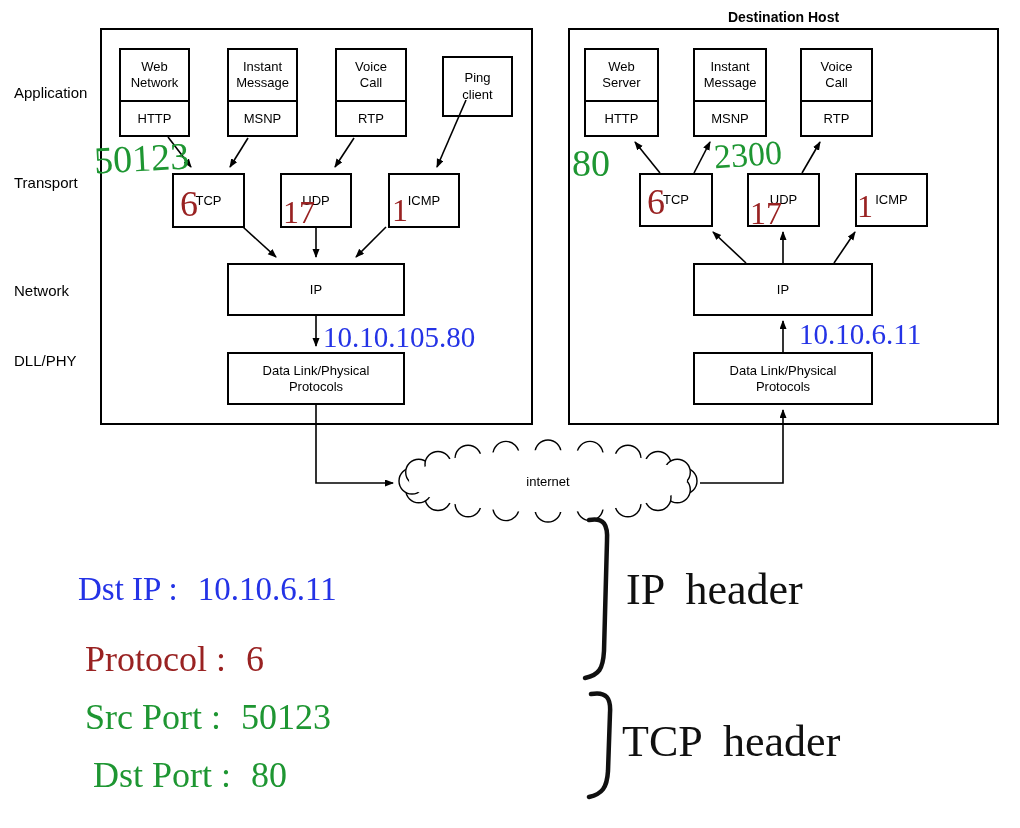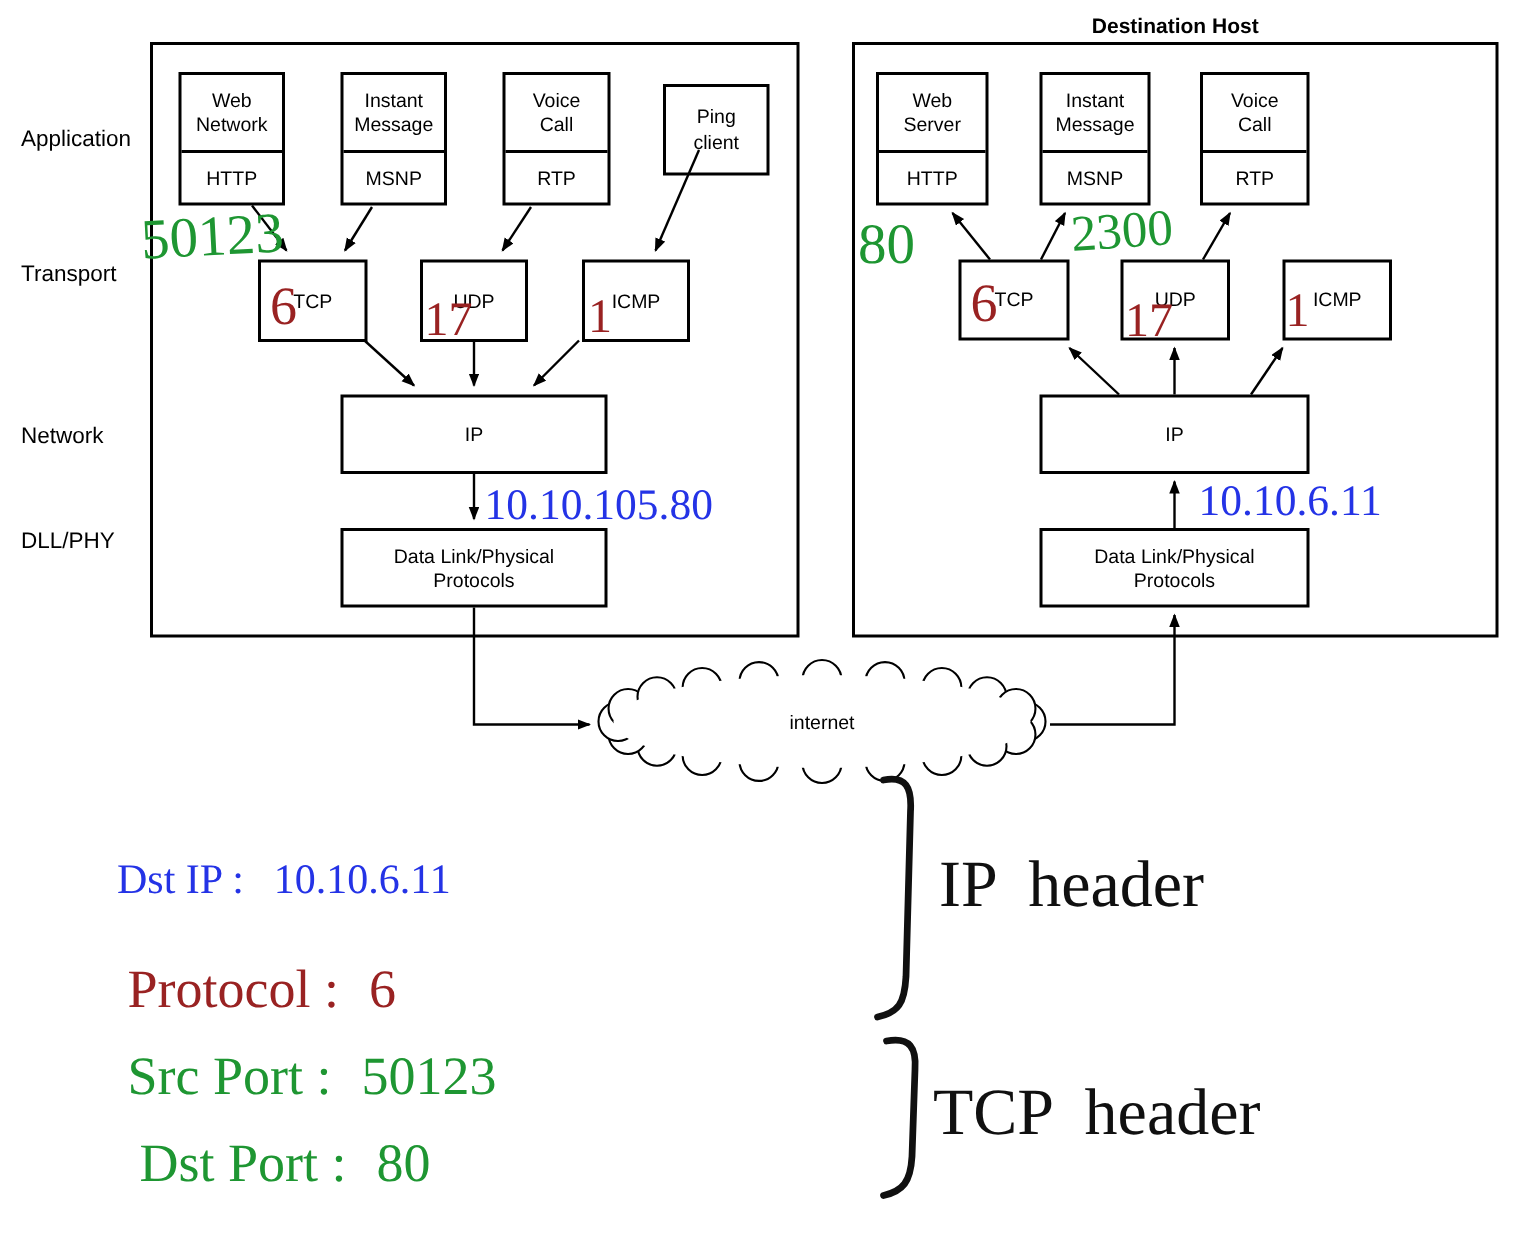--- a/index.html
+++ b/index.html
@@ -182,21 +182,21 @@
   <div class="hand red" style="left:392px;top:194px;font-size:32px">1</div>
   <div class="hand blue" style="left:323px;top:323px;font-size:29px">10.10.105.80</div>
 
   <div class="hand green" style="left:572px;top:144px;font-size:38px">80</div>
   <div class="hand green" style="left:714px;top:138px;font-size:34px;transform:rotate(-4deg)">2300</div>
   <div class="hand red" style="left:647px;top:184px;font-size:36px">6</div>
   <div class="hand red" style="left:750px;top:197px;font-size:32px">17</div>
   <div class="hand red" style="left:857px;top:190px;font-size:32px">1</div>
   <div class="hand blue" style="left:799px;top:320px;font-size:29px">10.10.6.11</div>
 
-  <div class="hand blue note" style="left:78px;top:573px;font-size:28px">
+  <div class="hand blue note" style="left:78px;top:573px;font-size:33px">
     <span>Dst IP :</span><span class="value">10.10.6.11</span>
   </div>
   <div class="hand red note" style="left:85px;top:641px;font-size:36px">
     <span>Protocol :</span><span class="value">6</span>
   </div>
   <div class="hand green note" style="left:85px;top:699px;font-size:36px">
     <span>Src Port :</span><span class="value">50123</span>
   </div>
   <div class="hand green note" style="left:93px;top:757px;font-size:36px">
     <span>Dst Port :</span><span class="value">80</span>

